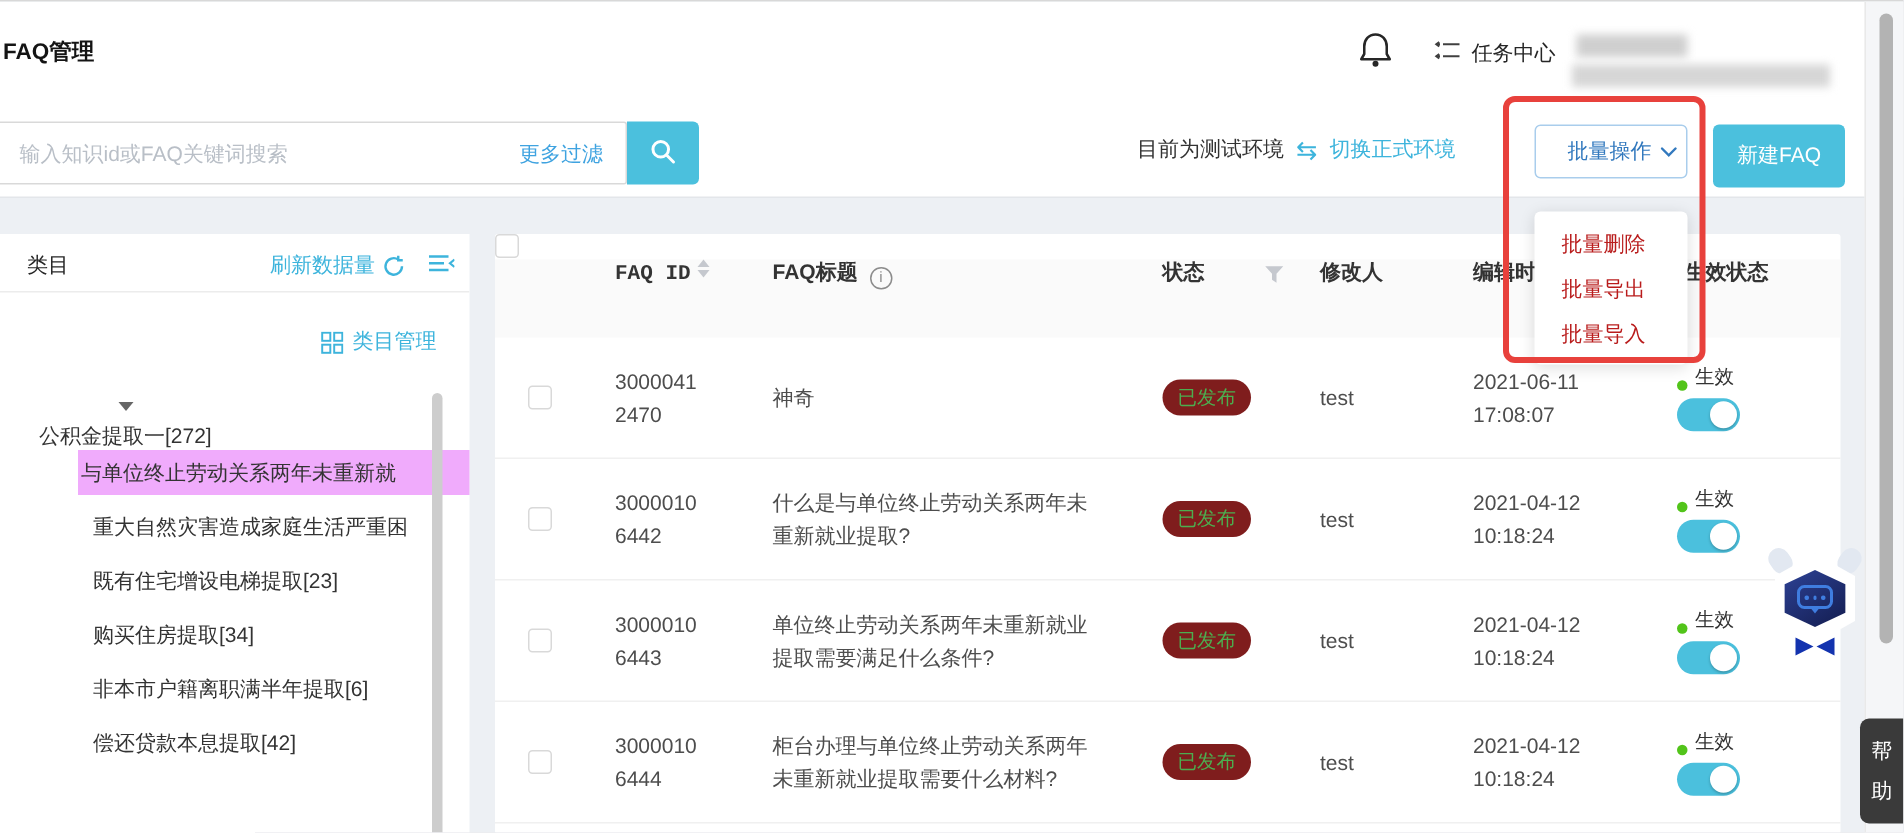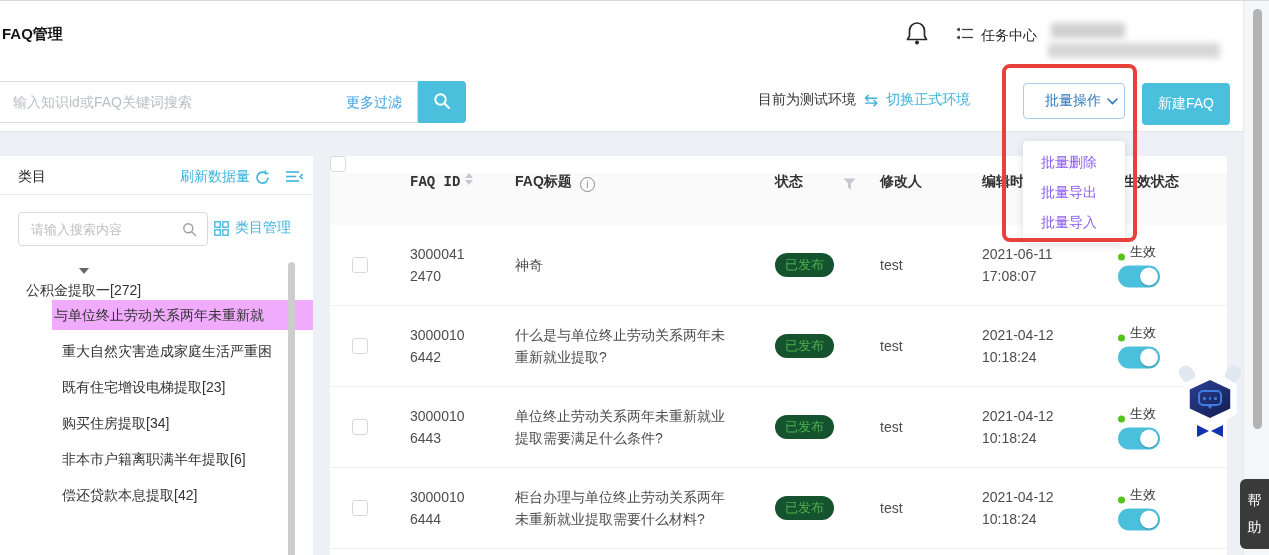--- a/index.html
+++ b/index.html
@@ -32,21 +32,21 @@
 
   .batch-btn { position:absolute; left:1023px; top:82px; width:102px; height:36px; background:#fff;
                border:1px solid #a9cdec; border-radius:4px; color:#3279be; font-size:14px;
                display:flex; align-items:center; justify-content:center; gap:6px; cursor:pointer; z-index:6;padding-left:15px; }
   .newfaq-btn { position:absolute; left:1142px; top:82px; width:88px; height:42px; background:#4bc0dd;
                 border:none; border-radius:4px; color:#fff; font-size:14px; cursor:pointer; z-index:6; }
 
   
   .dropdown { position:absolute; left:1023px; top:140px; width:102px; background:#fff; border-radius:4px;
               box-shadow:0 2px 10px rgba(0,0,0,.13); padding:6px 0; z-index:20; }
-  .dropdown .item { height:30px; line-height:30px; padding-left:18px; font-size:14px; color:#8b5cf6; cursor:pointer; }
+  .dropdown .item { height:30px; line-height:30px; padding-left:18px; font-size:14px; color:#b91c1c; cursor:pointer; }
 
   
   .red-box { position:absolute; left:1002px; top:63px; width:135px; height:178px;
              border:4px solid #e8413c; border-radius:8px; z-index:40; pointer-events:none; }
 
   
   .sidebar { position:absolute; left:0; top:155px; width:313px; height:400px; background:#fff; overflow:hidden; }
   .sb-title { position:absolute; left:18px; top:12px; font-size:14px; color:#262626; }
   .sb-refresh { position:absolute; left:180px; top:12px; font-size:14px; color:#3db4dc; display:flex; gap:5px; align-items:center; cursor:pointer; }
   .sb-collapse { position:absolute; left:286px; top:13px; cursor:pointer; }
@@ -70,21 +70,21 @@
   .thead { position:absolute; left:0; top:17px; width:897px; height:52px; background:#fafafa; }
   .th { position:absolute; top:17px; font-size:14px; font-weight:bold; color:#333; }
   .cell { position:absolute; font-size:14px; color:#4d4d4d; }
   .rows { position:absolute; left:0; top:69px; width:897px; }
   .trow { position:relative; height:81px; border-bottom:1px solid #f0f0f0; }
   .chk { position:absolute; width:16px; height:16px; border:1px solid #d9d9d9; border-radius:3px; background:#fff; cursor:pointer; }
   .trow .chk { left:22px; top:32px; }
   .c-id { left:80px; top:50%; transform:translateY(-50%); line-height:22px; width:75px; }
   .c-title { left:185px; top:50%; transform:translateY(-50%); width:220px; line-height:22px; }
   .c-status { left:445px; top:50%; transform:translateY(-50%); }
-  .badge { display:inline-block; padding:3px 10px; background:#14532d; color:#4cae4f; font-size:13px; border-radius:12px; }
+  .badge { display:inline-block; padding:3px 10px; background:#7f1d1d; color:#4cae4f; font-size:13px; border-radius:12px; }
   .c-mod { left:550px; top:50%; transform:translateY(-50%); }
   .c-time { left:652px; top:50%; transform:translateY(-50%); line-height:22px; }
   .c-eff { left:788px; top:50%; transform:translateY(-50%); }
   .eff-line { display:flex; align-items:flex-end; gap:5px; font-size:13px; color:#333; }
   .dot { width:7px; height:7px; border-radius:50%; background:#52c41a; }
   .toggle { position:relative; width:42px; height:22px; background:#4bc0dd; border-radius:11px; margin-top:5px; cursor:pointer; }
   .toggle .knob { position:absolute; right:2px; top:2px; width:18px; height:18px; background:#fff; border-radius:50%;
                   box-shadow:0 1px 2px rgba(0,0,0,.25); }
   .sort-ic { display:inline-block; vertical-align:1px; margin-left:5px; }
   .sort-ic i { display:block; width:0; height:0; border-left:4px solid transparent; border-right:4px solid transparent; }
@@ -202,29 +202,20 @@
     <span class="sb-collapse">
       <svg width="17" height="13" viewBox="0 0 17 13">
         <line x1="0" y1="2" x2="13" y2="2" stroke="#3db4dc" stroke-width="1.6"></line>
         <line x1="0" y1="6.5" x2="10" y2="6.5" stroke="#3db4dc" stroke-width="1.6"></line>
         <line x1="0" y1="11" x2="13" y2="11" stroke="#3db4dc" stroke-width="1.6"></line>
         <path d="M17 4 L14 6.5 L17 9" fill="none" stroke="#3db4dc" stroke-width="1.5"></path>
       </svg>
     </span>
     <div class="sb-divider"></div>
 
-    <div class="sb-search">
-      <span class="ph">请输入搜索内容</span>
-      <span class="mag">
-        <svg width="15" height="15" viewBox="0 0 15 15">
-          <circle cx="6.3" cy="6.3" r="4.5" fill="none" stroke="#9aa0a6" stroke-width="1.4"></circle>
-          <line x1="9.7" y1="9.7" x2="13.5" y2="13.5" stroke="#9aa0a6" stroke-width="1.4" stroke-linecap="round"></line>
-        </svg>
-      </span>
-    </div>
 
     <div class="sb-manage">
       <svg width="15" height="15" viewBox="0 0 15 15">
         <rect x="0.8" y="0.8" width="5.4" height="5.4" fill="none" stroke="#3db4dc" stroke-width="1.3"></rect>
         <rect x="8.8" y="0.8" width="5.4" height="5.4" fill="none" stroke="#3db4dc" stroke-width="1.3"></rect>
         <rect x="0.8" y="8.8" width="5.4" height="5.4" fill="none" stroke="#3db4dc" stroke-width="1.3"></rect>
         <rect x="8.8" y="8.8" width="5.4" height="5.4" fill="none" stroke="#3db4dc" stroke-width="1.3"></rect>
       </svg>
       <span>类目管理</span>
     </div>

